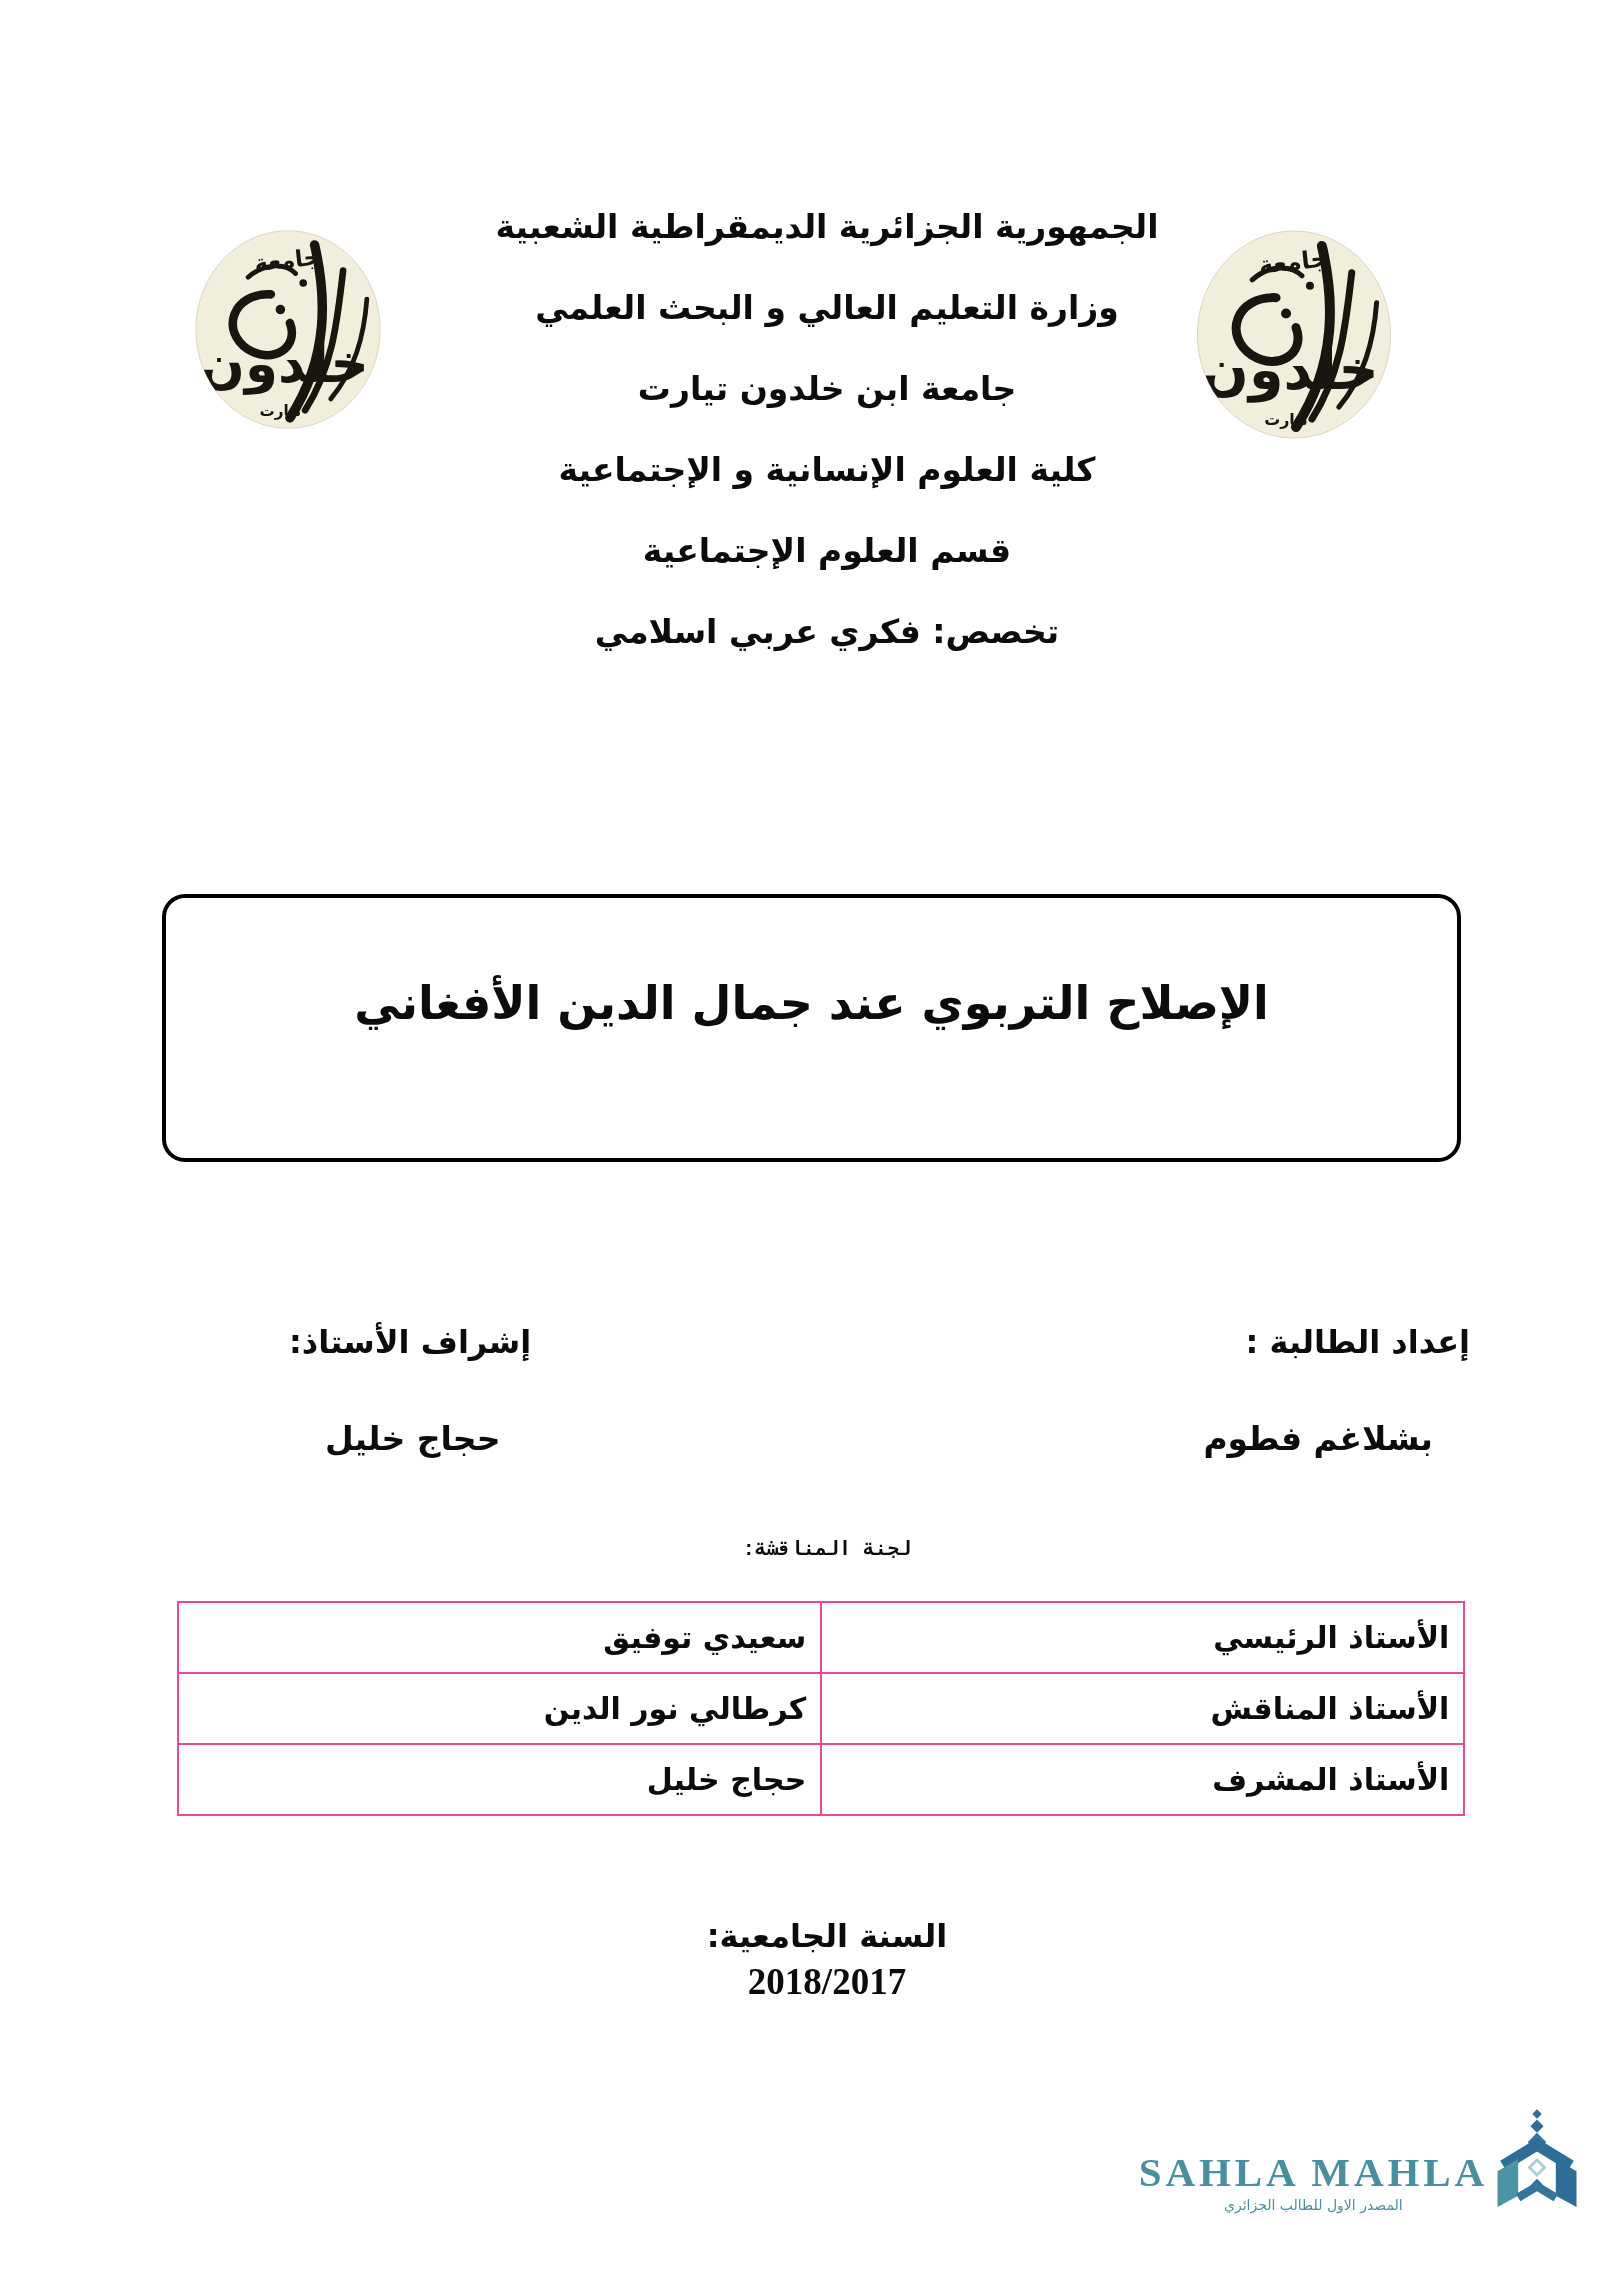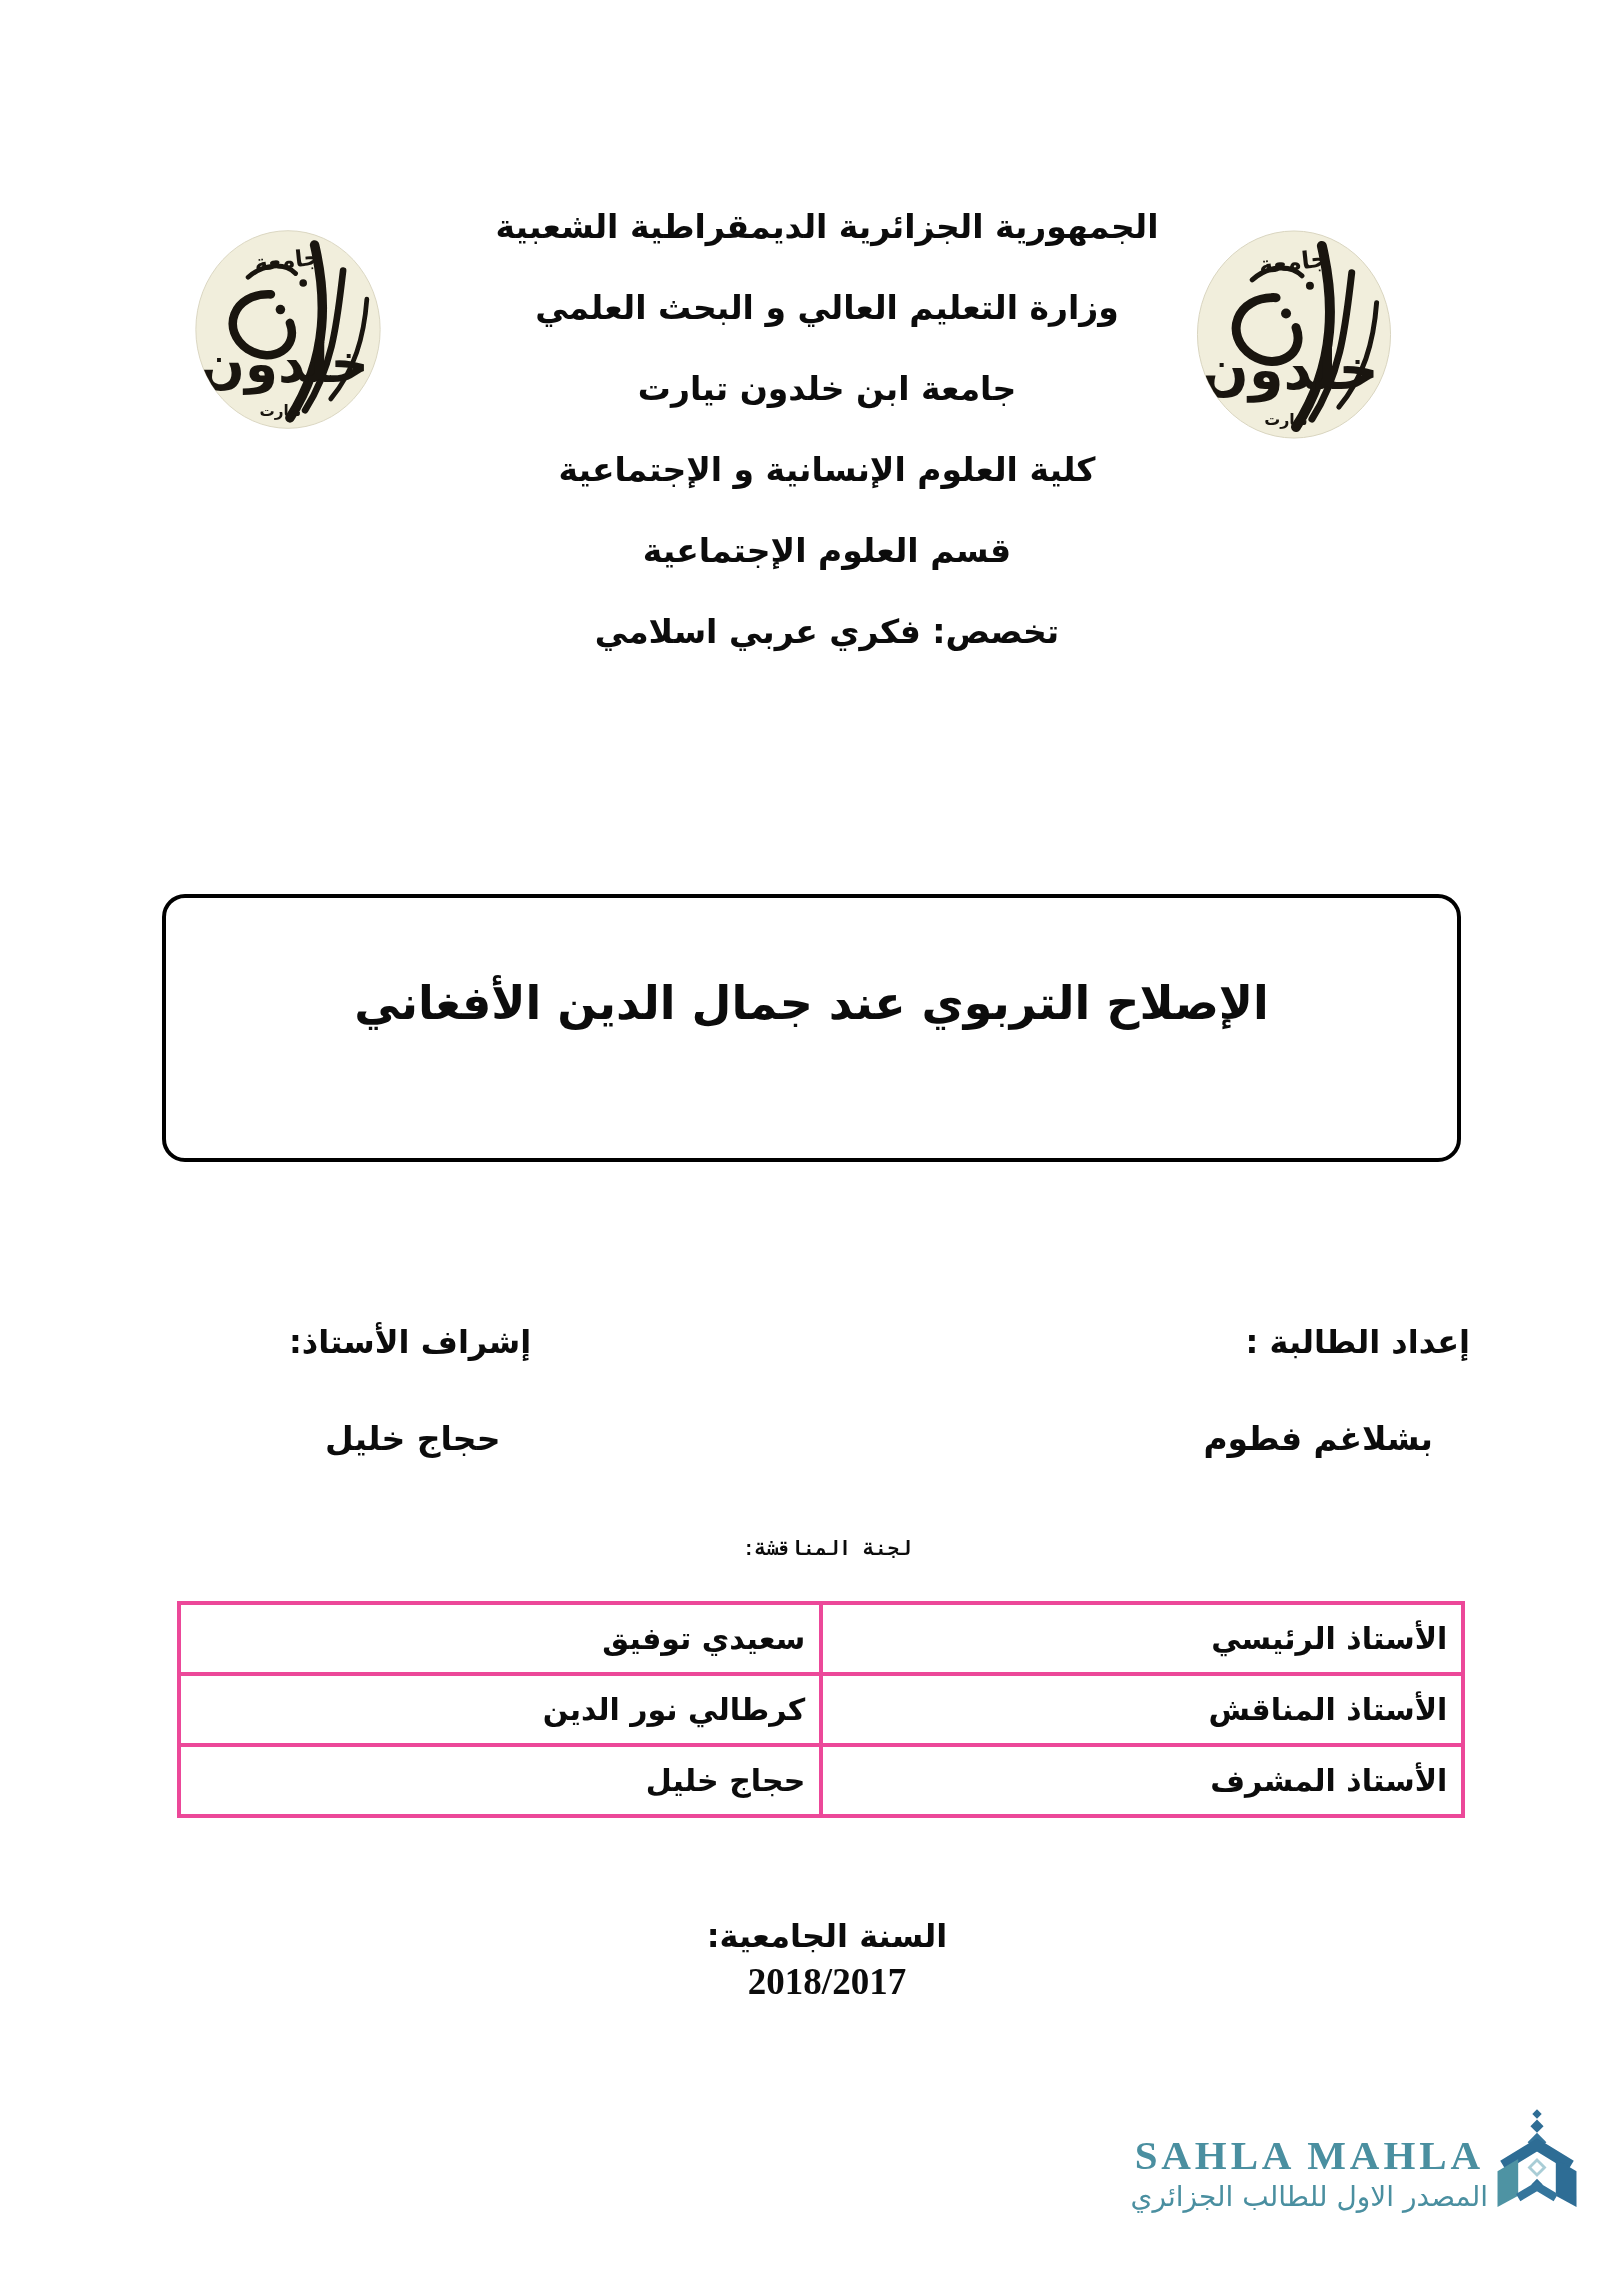--- a/index.html
+++ b/index.html
@@ -32,35 +32,35 @@
   .pos-sup-label  { left:289px; }
   .pos-prep-name  { right:188px; }
   .pos-sup-name   { left:325px; }
   .committee-label { top:1536px; font-weight:bold; font-size:20px; direction:rtl;font-family:Liberation Mono, monospace; }
   .committee-table {
     left:177px; top:1601px; width:1288px;
     border-collapse:collapse; direction:rtl;
     font-weight:bold; font-size:30px;
   }
   .committee-table td {
-    border:4px solid #ec4899; width:50%; height:71px;
+    border:2px solid #ec4899; width:50%; height:71px;
     text-align:right; padding:0 13.7px 0 5.9px; vertical-align:middle;
   }
   .year-label { top:1903px; font-weight:bold; font-size:32px; direction:rtl;margin-top:14px; }
   .year-value { top:1960px; font-weight:bold; font-size:37px; font-family:"Liberation Serif", serif; }
   .watermark {
     right:37px; top:2107px; display:flex; align-items:flex-end; gap:2px; direction:ltr;
   }
   .wm-text { display:flex; flex-direction:column; align-items:center; }
   .wm-brand {
     font-family:"Liberation Serif", serif; font-weight:bold;
     font-size:41px; letter-spacing:3.9px; color:#4a8fa0; white-space:nowrap; line-height:1.0;
   }
   .wm-tagline {
-    font-size:28px; color:#4a8fa0; direction:rtl; margin-top:3.9px; white-space:nowrap;
+    font-size:14px; color:#4a8fa0; direction:rtl; margin-top:3.9px; white-space:nowrap;
   }
   .sm-icon { width:94px; height:106px; }
 </style>
 </head>
 <body>
 
 <div class="page">
 
   <div class="abs seal-left">
     <svg class="seal" viewBox="0 0 200 215">

